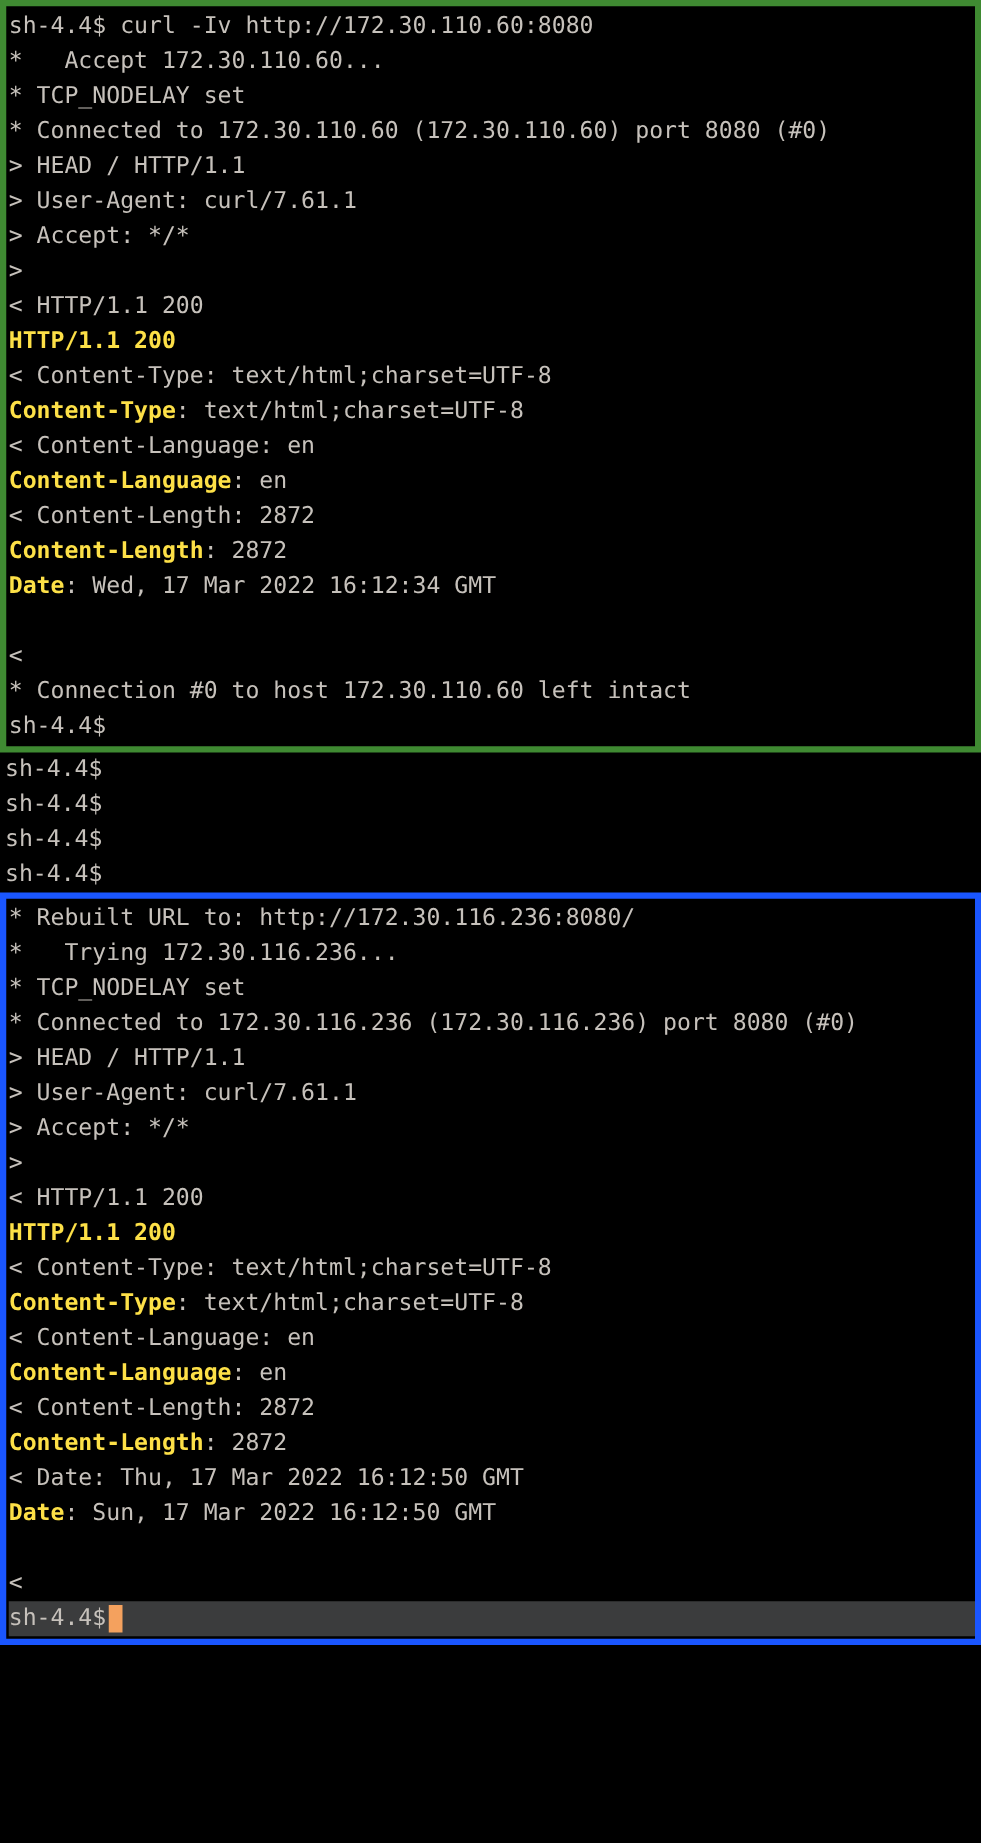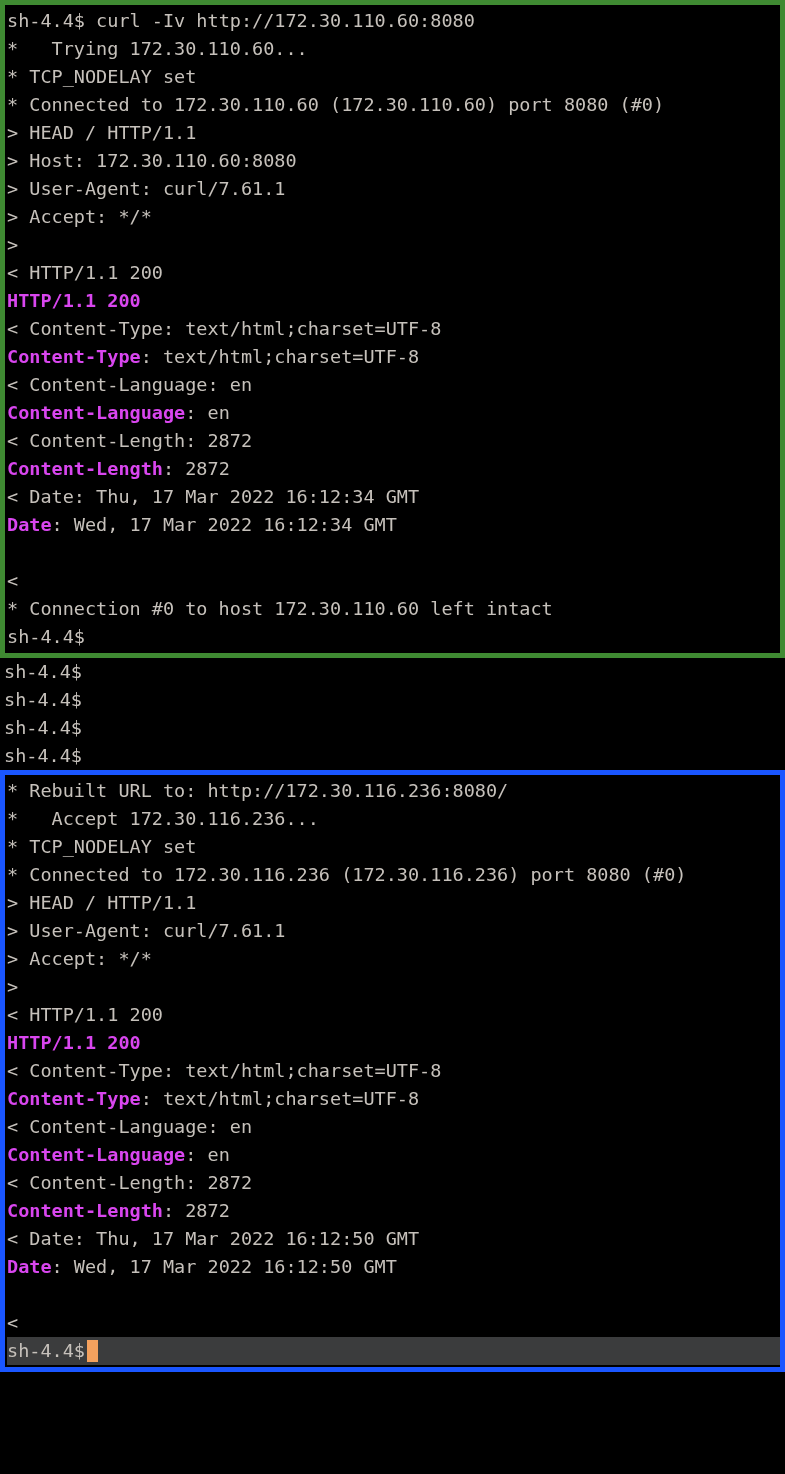--- a/index.html
+++ b/index.html
@@ -25,21 +25,21 @@
   .panel-green {
     border: 5px solid #3f8a32;
   }
   .panel-blue {
     border: 5px solid #1a56ff;
   }
   .line {
     white-space: pre;
   }
   .bold {
-    color: #d946ef;
+    color: #fde047;
     font-weight: 700;
   }
   .prompt-row {
     background: #3b3c3d;
     display: flex;
     align-items: center;
     height: 28px;
   }
   .cursor {
     display: inline-block;
@@ -54,82 +54,80 @@
   }
 </style>
 </head>
 <body>
 
 <div class="term">
 
   <div class="panel panel-green">
     <div class="line"><span>sh-4.4$</span><span> curl -Iv </span><span>http://172.30.110.60:8080</span></div>
 
-    <div class="line">*   Trying 172.30.110.60...</div>
+    <div class="line">*   Accept 172.30.110.60...</div>
     <div class="line">* TCP_NODELAY set</div>
     <div class="line">* Connected to 172.30.110.60 (172.30.110.60) port 8080 (#0)</div>
     <div class="line">&gt; HEAD / HTTP/1.1</div>
-    <div class="line">&gt; Host: 172.30.110.60:8080</div>
     <div class="line">&gt; User-Agent: curl/7.61.1</div>
     <div class="line">&gt; Accept: */*</div>
     <div class="line">&gt;</div>
     <div class="line">&lt; HTTP/1.1 200</div>
 
     <div class="line bold">HTTP/1.1 200</div>
 
     <div class="line">&lt; Content-Type: text/html;charset=UTF-8</div>
     <div class="line"><span class="bold">Content-Type</span><span>: text/html;charset=UTF-8</span></div>
 
     <div class="line">&lt; Content-Language: en</div>
     <div class="line"><span class="bold">Content-Language</span><span>: en</span></div>
 
     <div class="line">&lt; Content-Length: 2872</div>
     <div class="line"><span class="bold">Content-Length</span><span>: 2872</span></div>
 
-    <div class="line">&lt; Date: Thu, 17 Mar 2022 16:12:34 GMT</div>
     <div class="line"><span class="bold">Date</span><span>: Wed, 17 Mar 2022 16:12:34 GMT</span></div>
 
     <div class="line">&nbsp;</div>
     <div class="line">&lt;</div>
     <div class="line">* Connection #0 to host 172.30.110.60 left intact</div>
     <div class="line">sh-4.4$</div>
   </div>
 
   <div class="gap">
     <div class="line">sh-4.4$</div>
     <div class="line">sh-4.4$</div>
     <div class="line">sh-4.4$</div>
     <div class="line">sh-4.4$</div>
   </div>
 
   <div class="panel panel-blue">
 
     <div class="line">* Rebuilt URL to: http://172.30.116.236:8080/</div>
-    <div class="line">*   Accept 172.30.116.236...</div>
+    <div class="line">*   Trying 172.30.116.236...</div>
     <div class="line">* TCP_NODELAY set</div>
     <div class="line">* Connected to 172.30.116.236 (172.30.116.236) port 8080 (#0)</div>
     <div class="line">&gt; HEAD / HTTP/1.1</div>
     <div class="line">&gt; User-Agent: curl/7.61.1</div>
     <div class="line">&gt; Accept: */*</div>
     <div class="line">&gt;</div>
     <div class="line">&lt; HTTP/1.1 200</div>
 
     <div class="line bold">HTTP/1.1 200</div>
 
     <div class="line">&lt; Content-Type: text/html;charset=UTF-8</div>
     <div class="line"><span class="bold">Content-Type</span><span>: text/html;charset=UTF-8</span></div>
 
     <div class="line">&lt; Content-Language: en</div>
     <div class="line"><span class="bold">Content-Language</span><span>: en</span></div>
 
     <div class="line">&lt; Content-Length: 2872</div>
     <div class="line"><span class="bold">Content-Length</span><span>: 2872</span></div>
 
     <div class="line">&lt; Date: Thu, 17 Mar 2022 16:12:50 GMT</div>
-    <div class="line"><span class="bold">Date</span><span>: Wed, 17 Mar 2022 16:12:50 GMT</span></div>
+    <div class="line"><span class="bold">Date</span><span>: Sun, 17 Mar 2022 16:12:50 GMT</span></div>
 
     <div class="line">&nbsp;</div>
     <div class="line">&lt;</div>
 
     <div class="prompt-row">
       <span class="line">sh-4.4$</span>
         <span class="cursor"></span>
     </div>
   </div>
 

